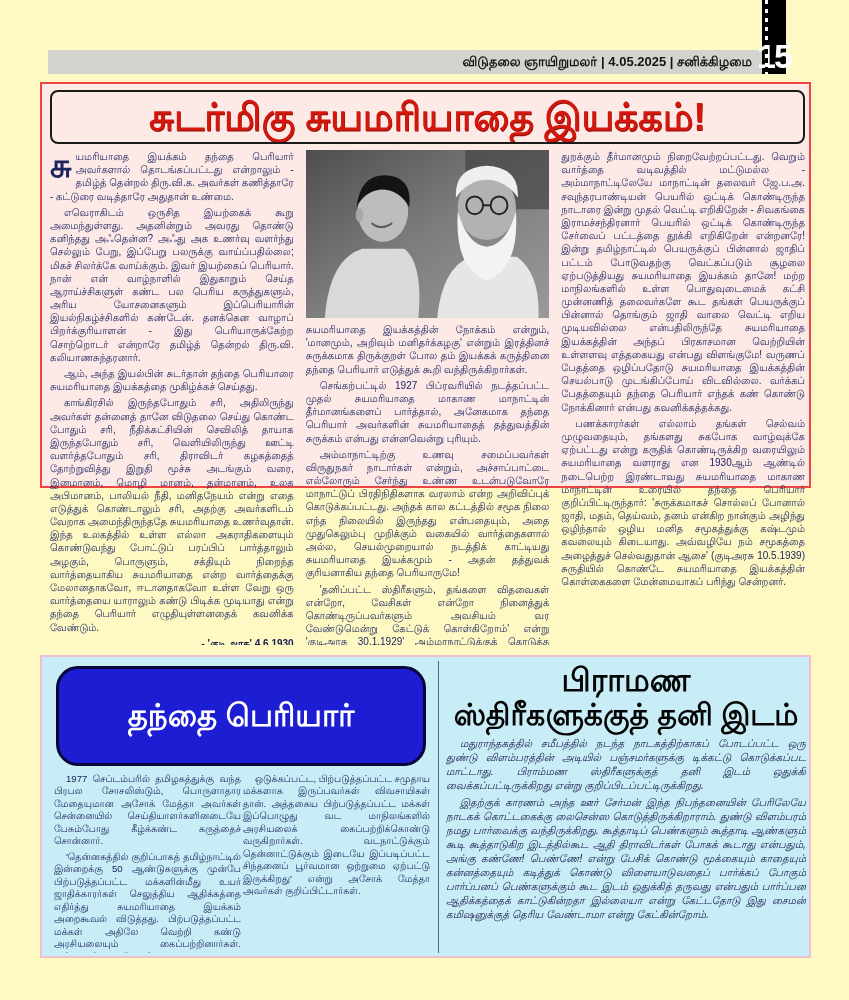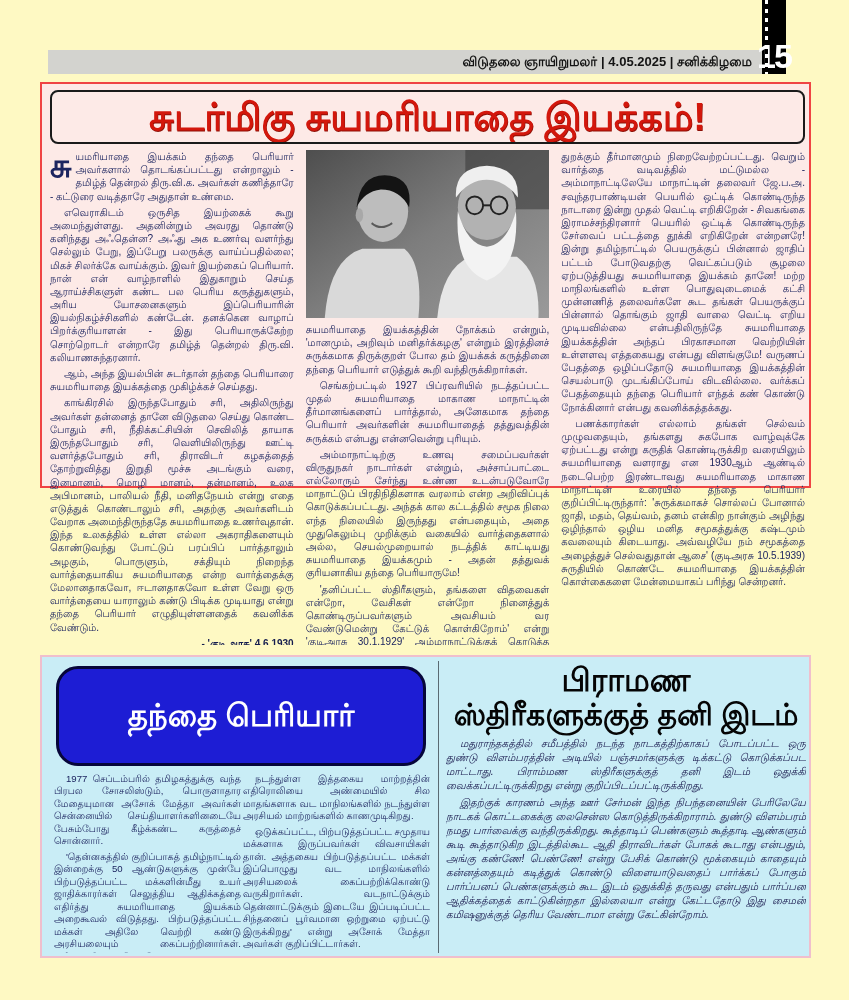--- a/index.html
+++ b/index.html
@@ -171,21 +171,20 @@
 
     <div class="blue-banner">
       <div class="line">தந்தை பெரியார்</div>
     </div>
     <div class="bl-cols">
       <div class="bl-col">
         <p>1977 செப்டம்பரில் தமிழகத்துக்கு வந்த பிரபல சோசலிஸ்டும், பொருளாதார மேதையுமான அசோக் மேத்தா அவர்கள் சென்னையில் செய்தியாளர்களினடையே பேசும்போது கீழ்க்கண்ட கருத்தைச் சொன்னார்.</p>
         <p>'தென்னகத்தில் குறிப்பாகத் தமிழ்நாட்டில் இன்றைக்கு 50 ஆண்டுகளுக்கு முன்பே பிற்படுத்தப்பட்ட மக்களின்மீது உயர் ஜாதிக்காரர்கள் செலுத்திய ஆதிக்கத்தை எதிர்த்து சுயமரியாதை இயக்கம் அறைகூவல் விடுத்தது. பிற்படுத்தப்பட்ட மக்கள் அதிலே வெற்றி கண்டு அரசியலையும் கைப்பற்றினார்கள். தமிழகத்தில் ஏற்கெனவே</p>
       </div>
       <div class="bl-col">
-        <p class="noindent">நடந்துள்ள இத்தகைய மாற்றத்தின் எதிரொலியை அண்மையில் சில மாதங்களாக வட மாநிலங்களில் நடந்துள்ள அரசியல் மாற்றங்களில் காணமுடிகிறது.</p>
         <p>ஒடுக்கப்பட்ட, பிற்படுத்தப்பட்ட சமுதாய மக்களாக இருப்பவர்கள் விவசாயிகள் தான். அத்தகைய பிற்படுத்தப்பட்ட மக்கள் இப்பொழுது வட மாநிலங்களில் அரசியலைக் கைப்பற்றிக்கொண்டு வருகிறார்கள். வடநாட்டுக்கும் தென்னாட்டுக்கும் இடையே இப்படிப்பட்ட சிந்தனைப் பூர்வமான ஒற்றுமை ஏற்பட்டு இருக்கிறது' என்று அசோக் மேத்தா அவர்கள் குறிப்பிட்டார்கள்.</p>
       </div>
     </div>
 
     <div class="br-area">
       <div class="br-head1">பிராமண</div>
       <div class="br-head2">ஸ்திரீகளுக்குத் தனி இடம்</div>
       <div class="br-body">
         <p>மதுராந்தகத்தில் சமீபத்தில் நடந்த நாடகத்திற்காகப் போடப்பட்ட ஒரு துண்டு விளம்பரத்தின் அடியில் பஞ்சமர்களுக்கு டிக்கட்டு கொடுக்கப்பட மாட்டாது. பிராம்மண ஸ்திரீகளுக்குத் தனி இடம் ஒதுக்கி வைக்கப்பட்டிருக்கிறது என்று குறிப்பிடப்பட்டிருக்கிறது.</p>
         <p>இதற்குக் காரணம் அந்த ஊர் சேர்மன் இந்த நிபந்தனையின் பேரிலேயே நாடகக் கொட்டகைக்கு லைசென்ஸ கொடுத்திருக்கிறாராம். துண்டு விளம்பரம் நமது பார்வைக்கு வந்திருக்கிறது. கூத்தாடிப் பெண்களும் கூத்தாடி ஆண்களும் கூடி கூத்தாடுகிற இடத்தில்கூட ஆதி திராவிடர்கள் போகக் கூடாது என்பதும், அங்கு கண்ணே! பெண்ணே! என்று பேசிக் கொண்டு மூக்கையும் காதையும் கன்னத்தையும் கடித்துக் கொண்டு விளையாடுவதைப் பார்க்கப் போகும் பார்ப்பனப் பெண்களுக்கும் கூட இடம் ஒதுக்கித் தருவது என்பதும் பார்ப்பன ஆதிக்கத்தைக் காட்டுகின்றதா இல்லையா என்று கேட்டதோடு இது சைமன் கமிஷனுக்குத் தெரிய வேண்டாமா என்று கேட்கின்றோம்.</p>

